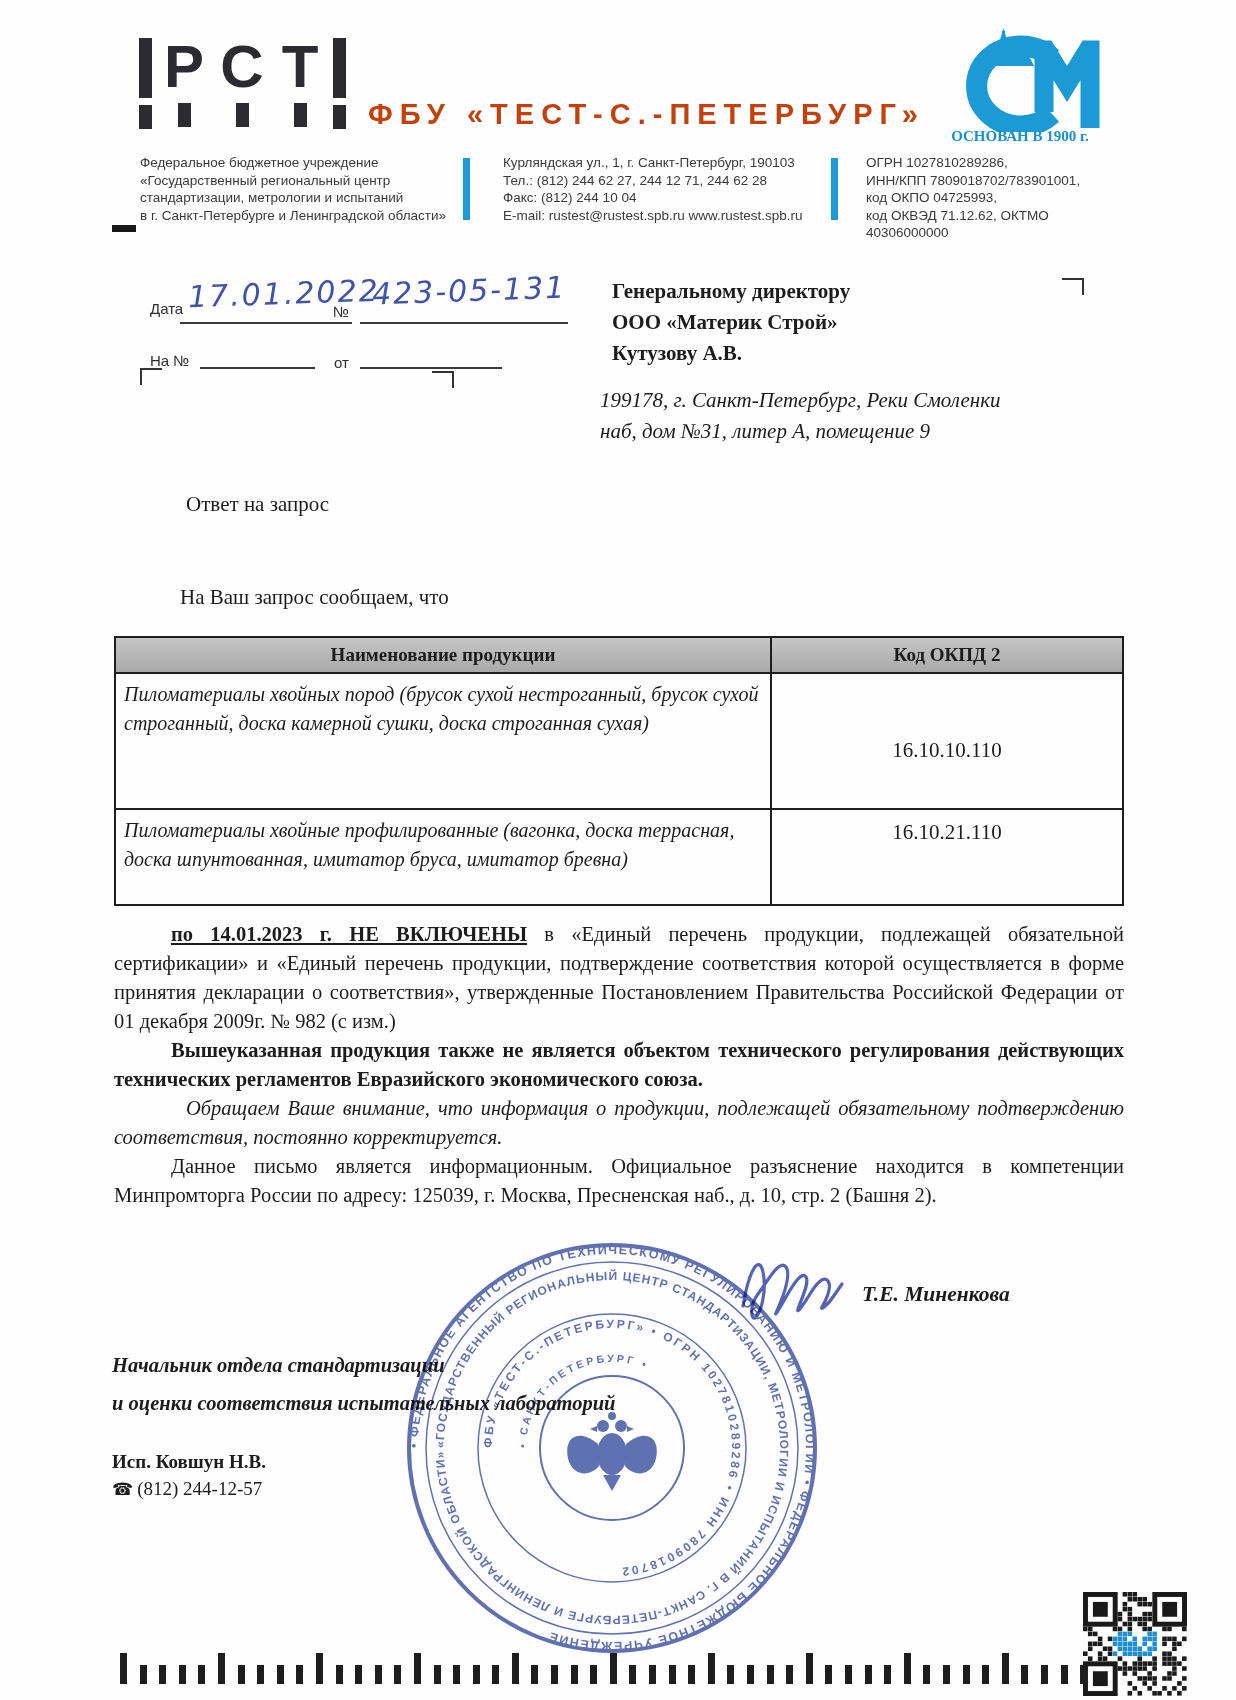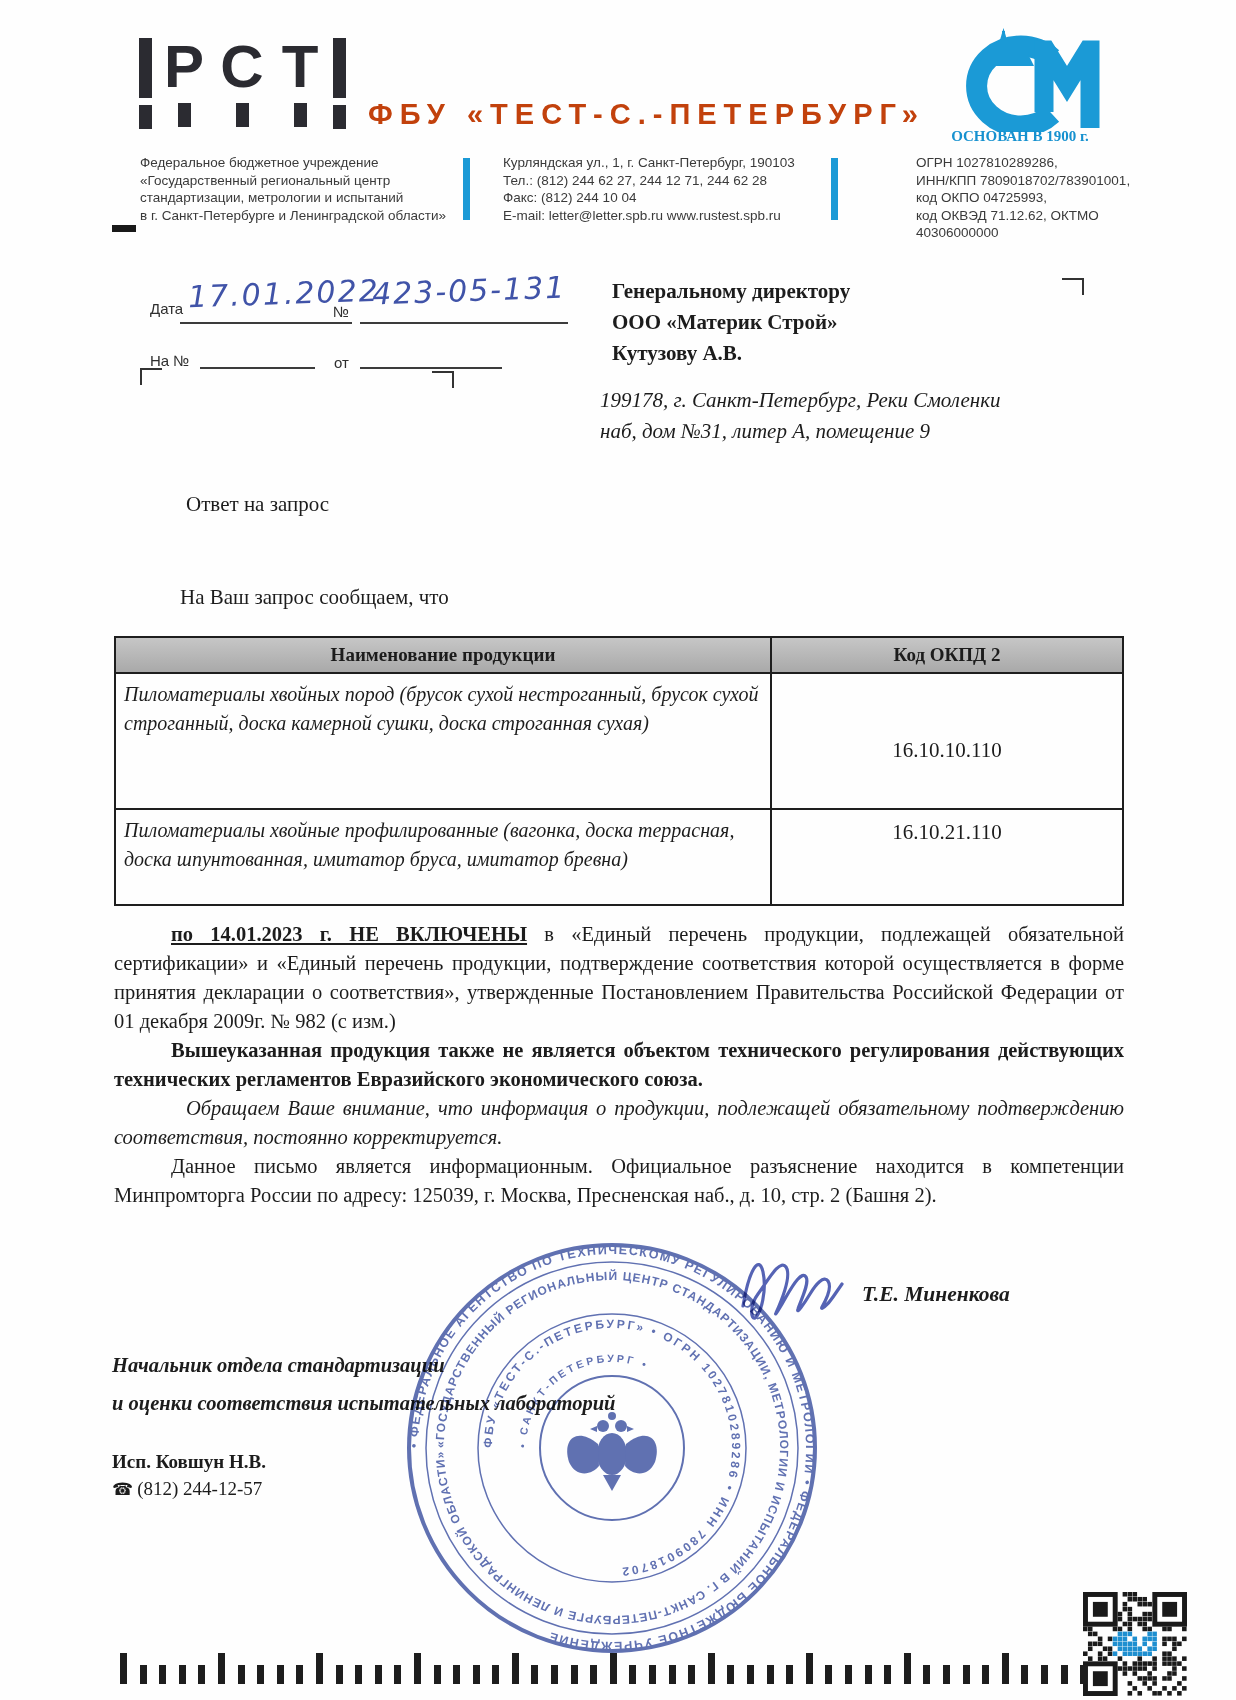--- a/index.html
+++ b/index.html
@@ -15,21 +15,21 @@
   .rst-bar-small{width:13px;height:24px;background:#2b2b31;margin-top:7px;}
   .head-title{left:368px;top:60px;font-family:"Liberation Sans",sans-serif;font-weight:800;
               font-size:29px;letter-spacing:7px;color:#c2410c;margin-top:38px;}
   .sm-logo{left:940px;top:28px;}
   .founded{left:930px;top:128px;width:180px;text-align:center;font-weight:700;font-size:15px;color:#1691cf;}
 
   .info-col{top:154px;font-family:"Liberation Sans",sans-serif;font-size:13.5px;line-height:17.5px;color:#3a3a3a;}
   .info-col span{display:block;}
   .col1{left:140px;width:330px;}
   .col2{left:503px;width:330px;}
-  .col3{left:916px;width:250px;}
+  .col3{left:866px;width:250px;}
   .vsep{top:158px;width:7px;height:62px;background:#1b9ad6;}
   .sep1{left:463px;} .sep2{left:831px;}
   .edge-dash{left:112px;top:225px;width:24px;height:7px;background:#191919;}
 
   
   .req-label{font-family:"Liberation Sans",sans-serif;font-size:15px;color:#2e2e2e;}
   .hand{font-family:"DejaVu Sans",sans-serif;font-style:italic;color:#4053a8;font-size:30px;
         letter-spacing:2px;transform:rotate(-2deg);white-space:nowrap;}
   .uline{border-bottom:2px solid #3c3c3c;height:0;}
 
@@ -129,21 +129,21 @@
     <span>Федеральное бюджетное учреждение</span>
     <span>«Государственный региональный центр</span>
     <span>стандартизации, метрологии и испытаний</span>
     <span>в г. Санкт-Петербурге и Ленинградской области»</span>
   </div>
   <div class="abs vsep sep1"></div>
   <div class="abs info-col col2">
     <span>Курляндская  ул., 1, г. Санкт-Петербург, 190103</span>
     <span>Тел.:  (812)  244 62 27, 244 12 71, 244 62 28</span>
     <span>Факс:  (812)  244 10 04</span>
-    <span>E-mail:  letter@letter.spb.ru    www.rustest.spb.ru</span>
+    <span>E-mail:  rustest@rustest.spb.ru    www.rustest.spb.ru</span>
   </div>
   <div class="abs vsep sep2"></div>
   <div class="abs info-col col3">
     <span>ОГРН 1027810289286,</span>
     <span>ИНН/КПП 7809018702/783901001,</span>
     <span>код ОКПО 04725993,</span>
     <span>код ОКВЭД 71.12.62, ОКТМО 40306000000</span>
   </div>
   <div class="abs edge-dash"></div>
 

